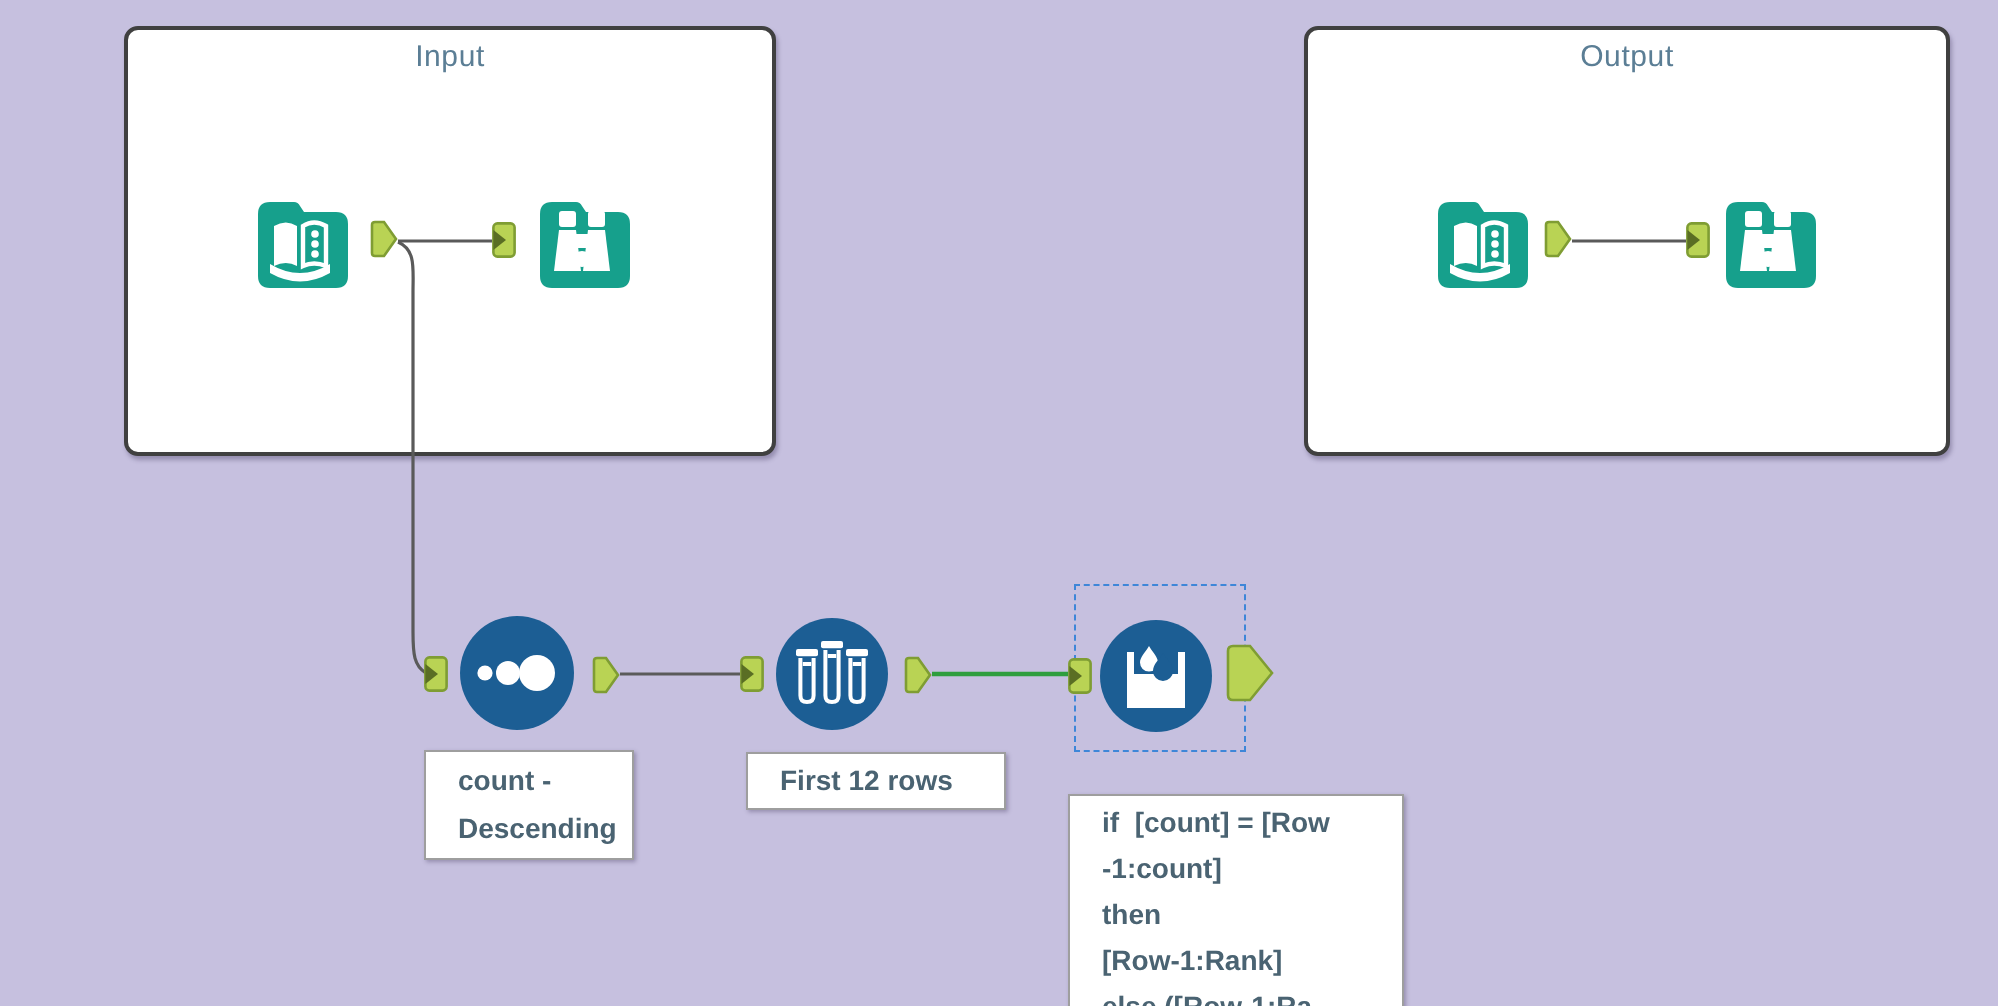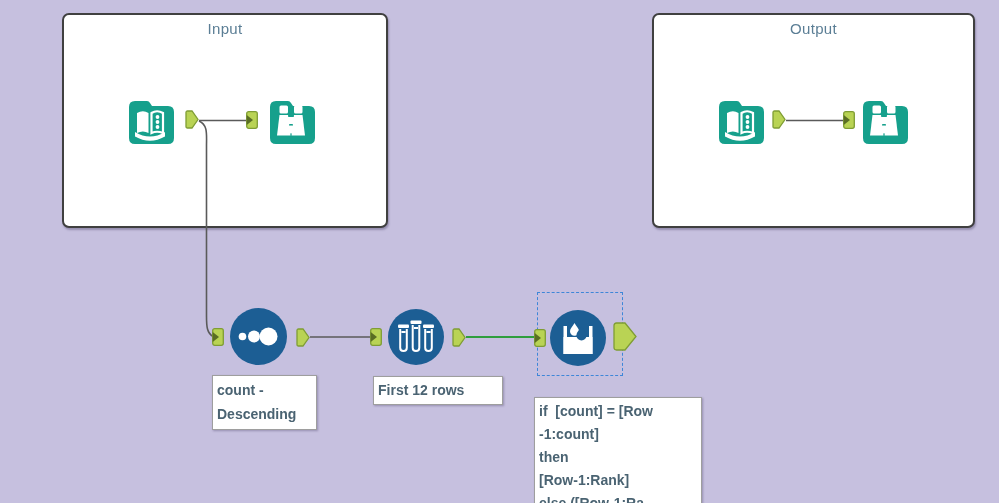--- a/index.html
+++ b/index.html
@@ -60,21 +60,21 @@
   #anchor-formula-in{left:534px;top:329px;}
   #anchor-formula-out{left:612px;top:321px;}
 
   
   .annotation{
     position:absolute;background:#fff;
     border:1px solid var(--annotation_border,#9e9e9e);
     box-shadow:1px 1px 2px rgba(60,50,90,.35);
     color:var(--annotation_text,#4a6372);
     font-size:14px;font-weight:600;line-height:23px;
-    padding:2px 4px;box-sizing:border-box;white-space:pre-wrap;
+    padding:2px 16px;box-sizing:border-box;white-space:pre-wrap;
     overflow:hidden;
   }
   #annotation-sort{left:212px;top:375px;width:105px;height:55px;line-height:24px;}
   #annotation-sample{left:373px;top:376px;width:130px;height:29px;}
   #annotation-formula{left:534px;top:397px;width:168px;height:122px;}
 
   .glyph-fill{fill:#fff;}
   .glyph-stroke{fill:none;stroke:#fff;}
   .teal-shape{fill:var(--teal,#16a08c);}
   .blue-shape{fill:var(--circle_blue,#1c5e94);}

